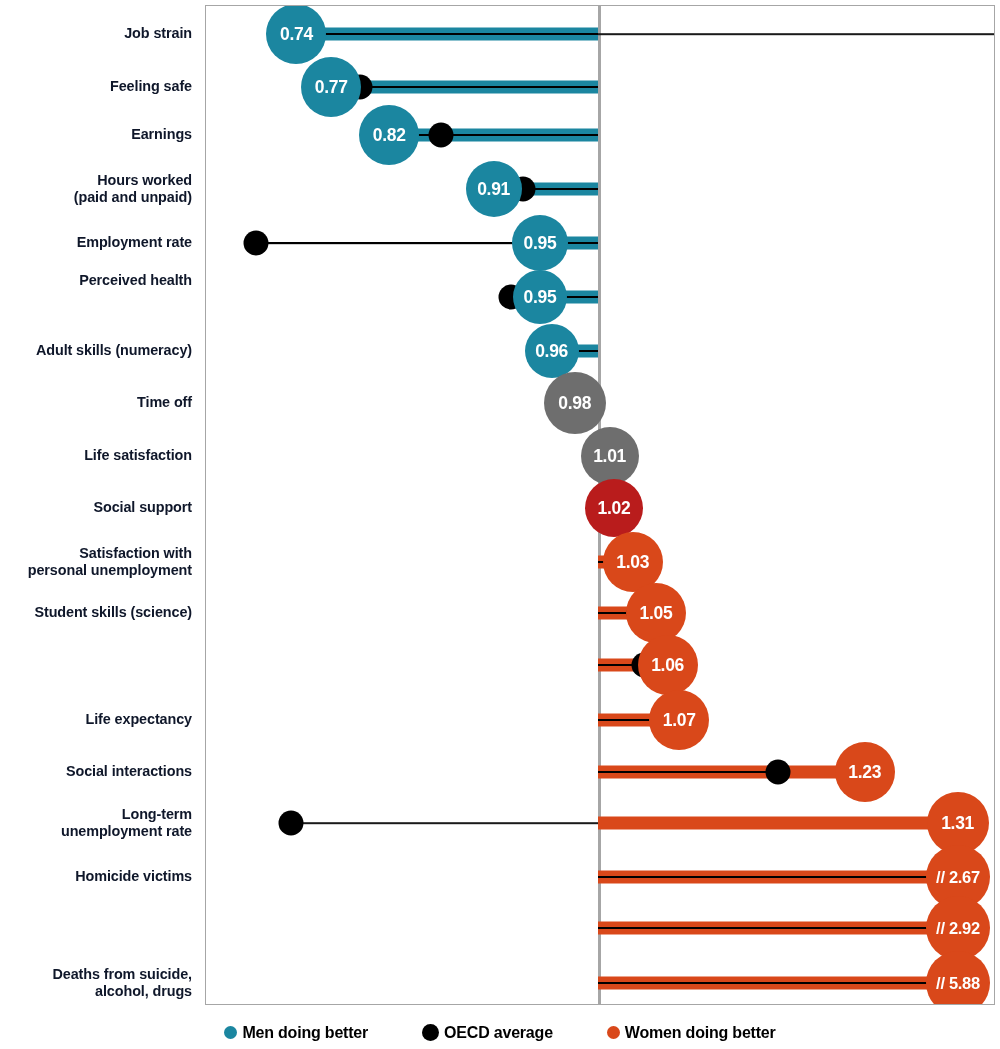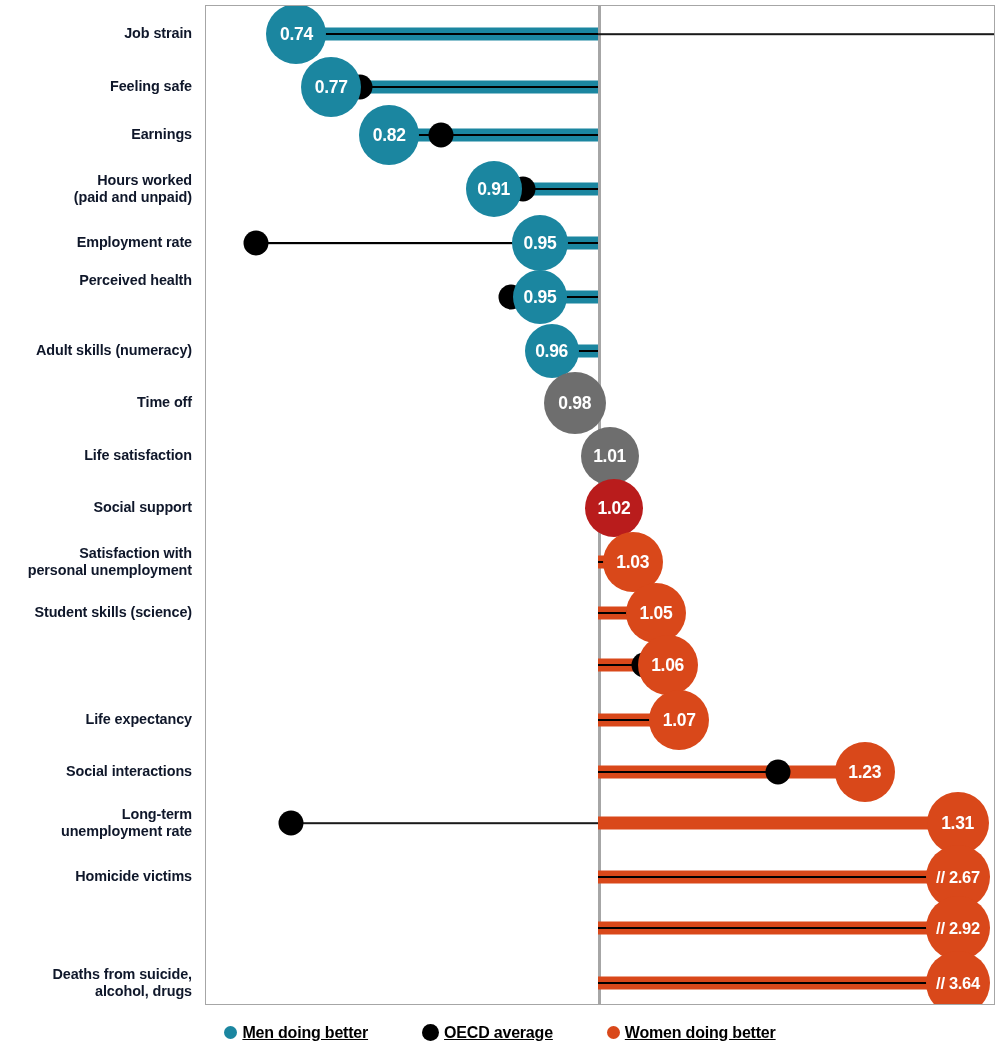--- a/index.html
+++ b/index.html
@@ -103,21 +103,20 @@
     height: 33px;
     display: flex;
     align-items: center;
     justify-content: center;
     gap: 54px;
   }
   .legend-item {
     display: flex;
     align-items: center;
     gap: 5px;
-    text-decoration: underline;
   }
   .legend-dot {
     width: 13px;
     height: 13px;
     border-radius: 50%;
     flex: 0 0 auto;
   }
   .legend-dot.big { width: 17px; height: 17px; }
   .legend-label {
     font-size: 16px;
@@ -309,21 +308,21 @@
           <span>// 2.67</span>
         </div>
         <div class="bar" style="left: 392px; width: 360px; top: 922px; background: rgb(217, 72, 26);"></div>
         <div class="bar-rule" style="left: 392px; width: 360px; top: 922px;"></div>
         <div class="bubble" style="left: 752px; top: 922px; width: 64px; height: 64px; background: rgb(217, 72, 26); font-size: 16.5px;">
           <span>// 2.92</span>
         </div>
         <div class="bar" style="left: 392px; width: 360px; top: 977px; background: rgb(217, 72, 26);"></div>
         <div class="bar-rule" style="left: 392px; width: 360px; top: 977px;"></div>
         <div class="bubble" style="left: 752px; top: 977px; width: 64px; height: 64px; background: rgb(217, 72, 26); font-size: 16.5px;">
-          <span>// 3.64</span>
+          <span>// 5.88</span>
         </div>
       </div>
   </div>
 
   <div class="legend">
       <div class="legend-item">
         <span class="legend-dot" style="background: rgb(27, 134, 160);"></span>
         <span class="legend-label">Men doing better</span>
       </div>
       <div class="legend-item">

